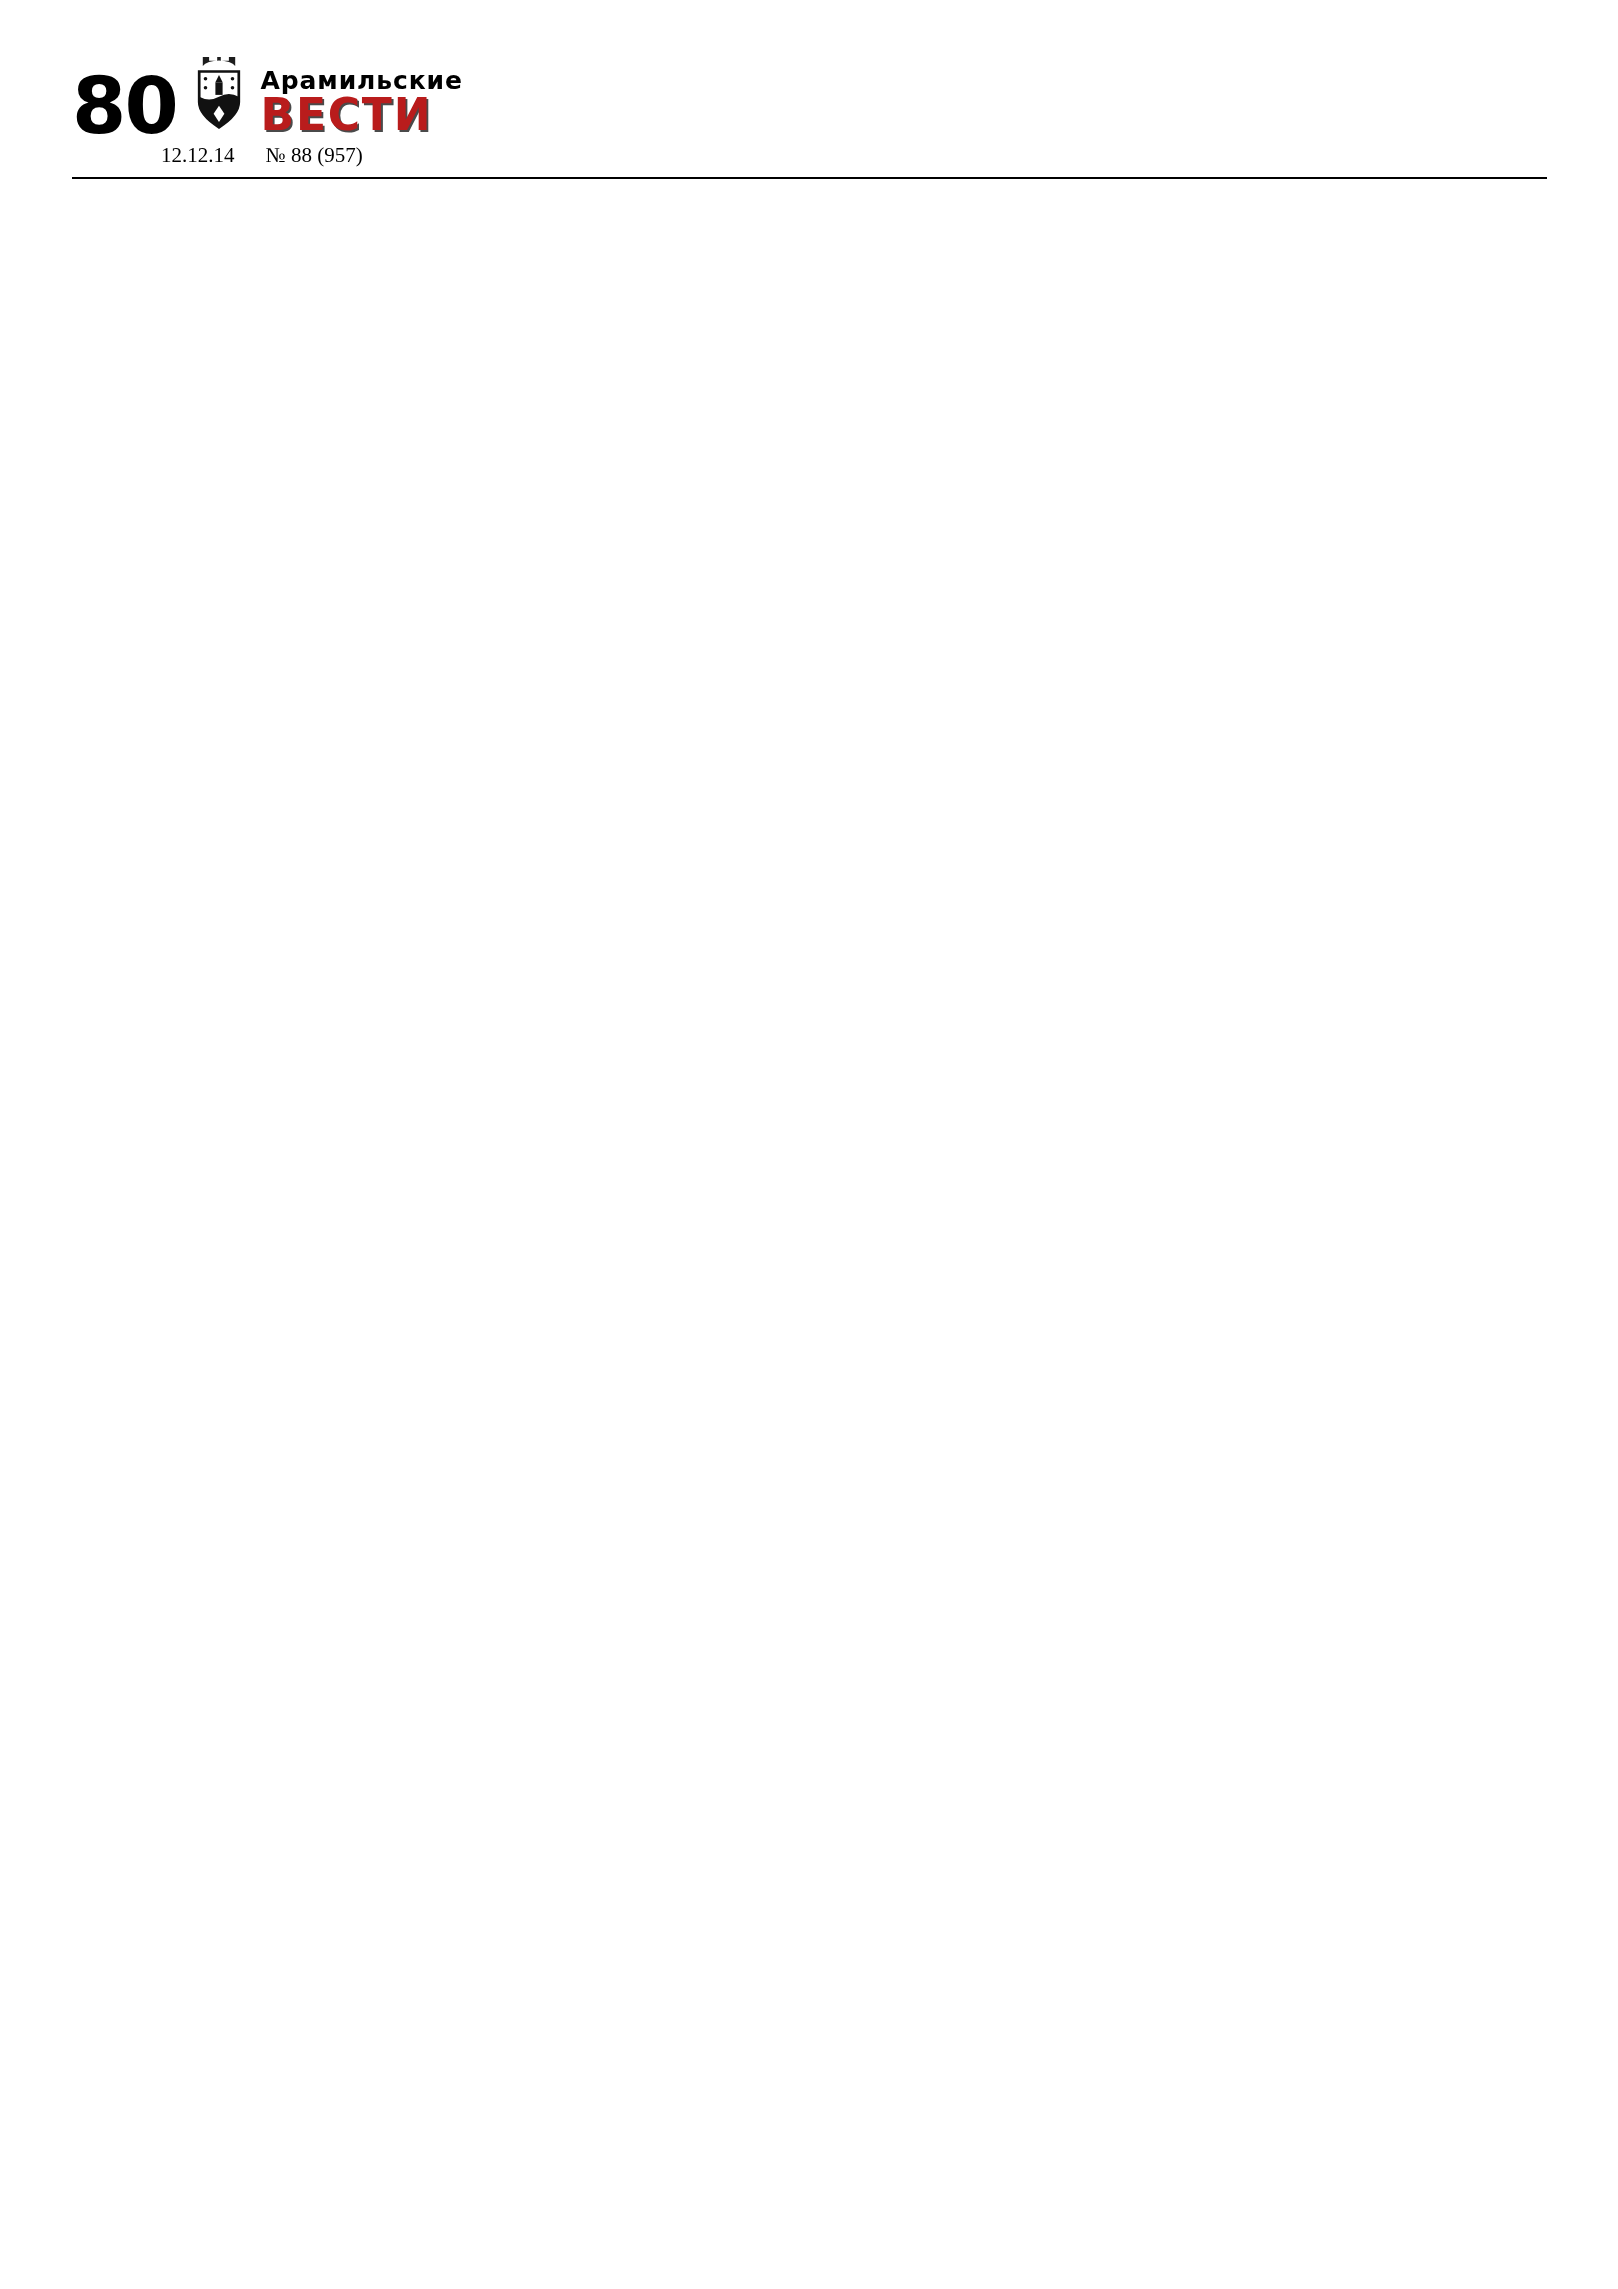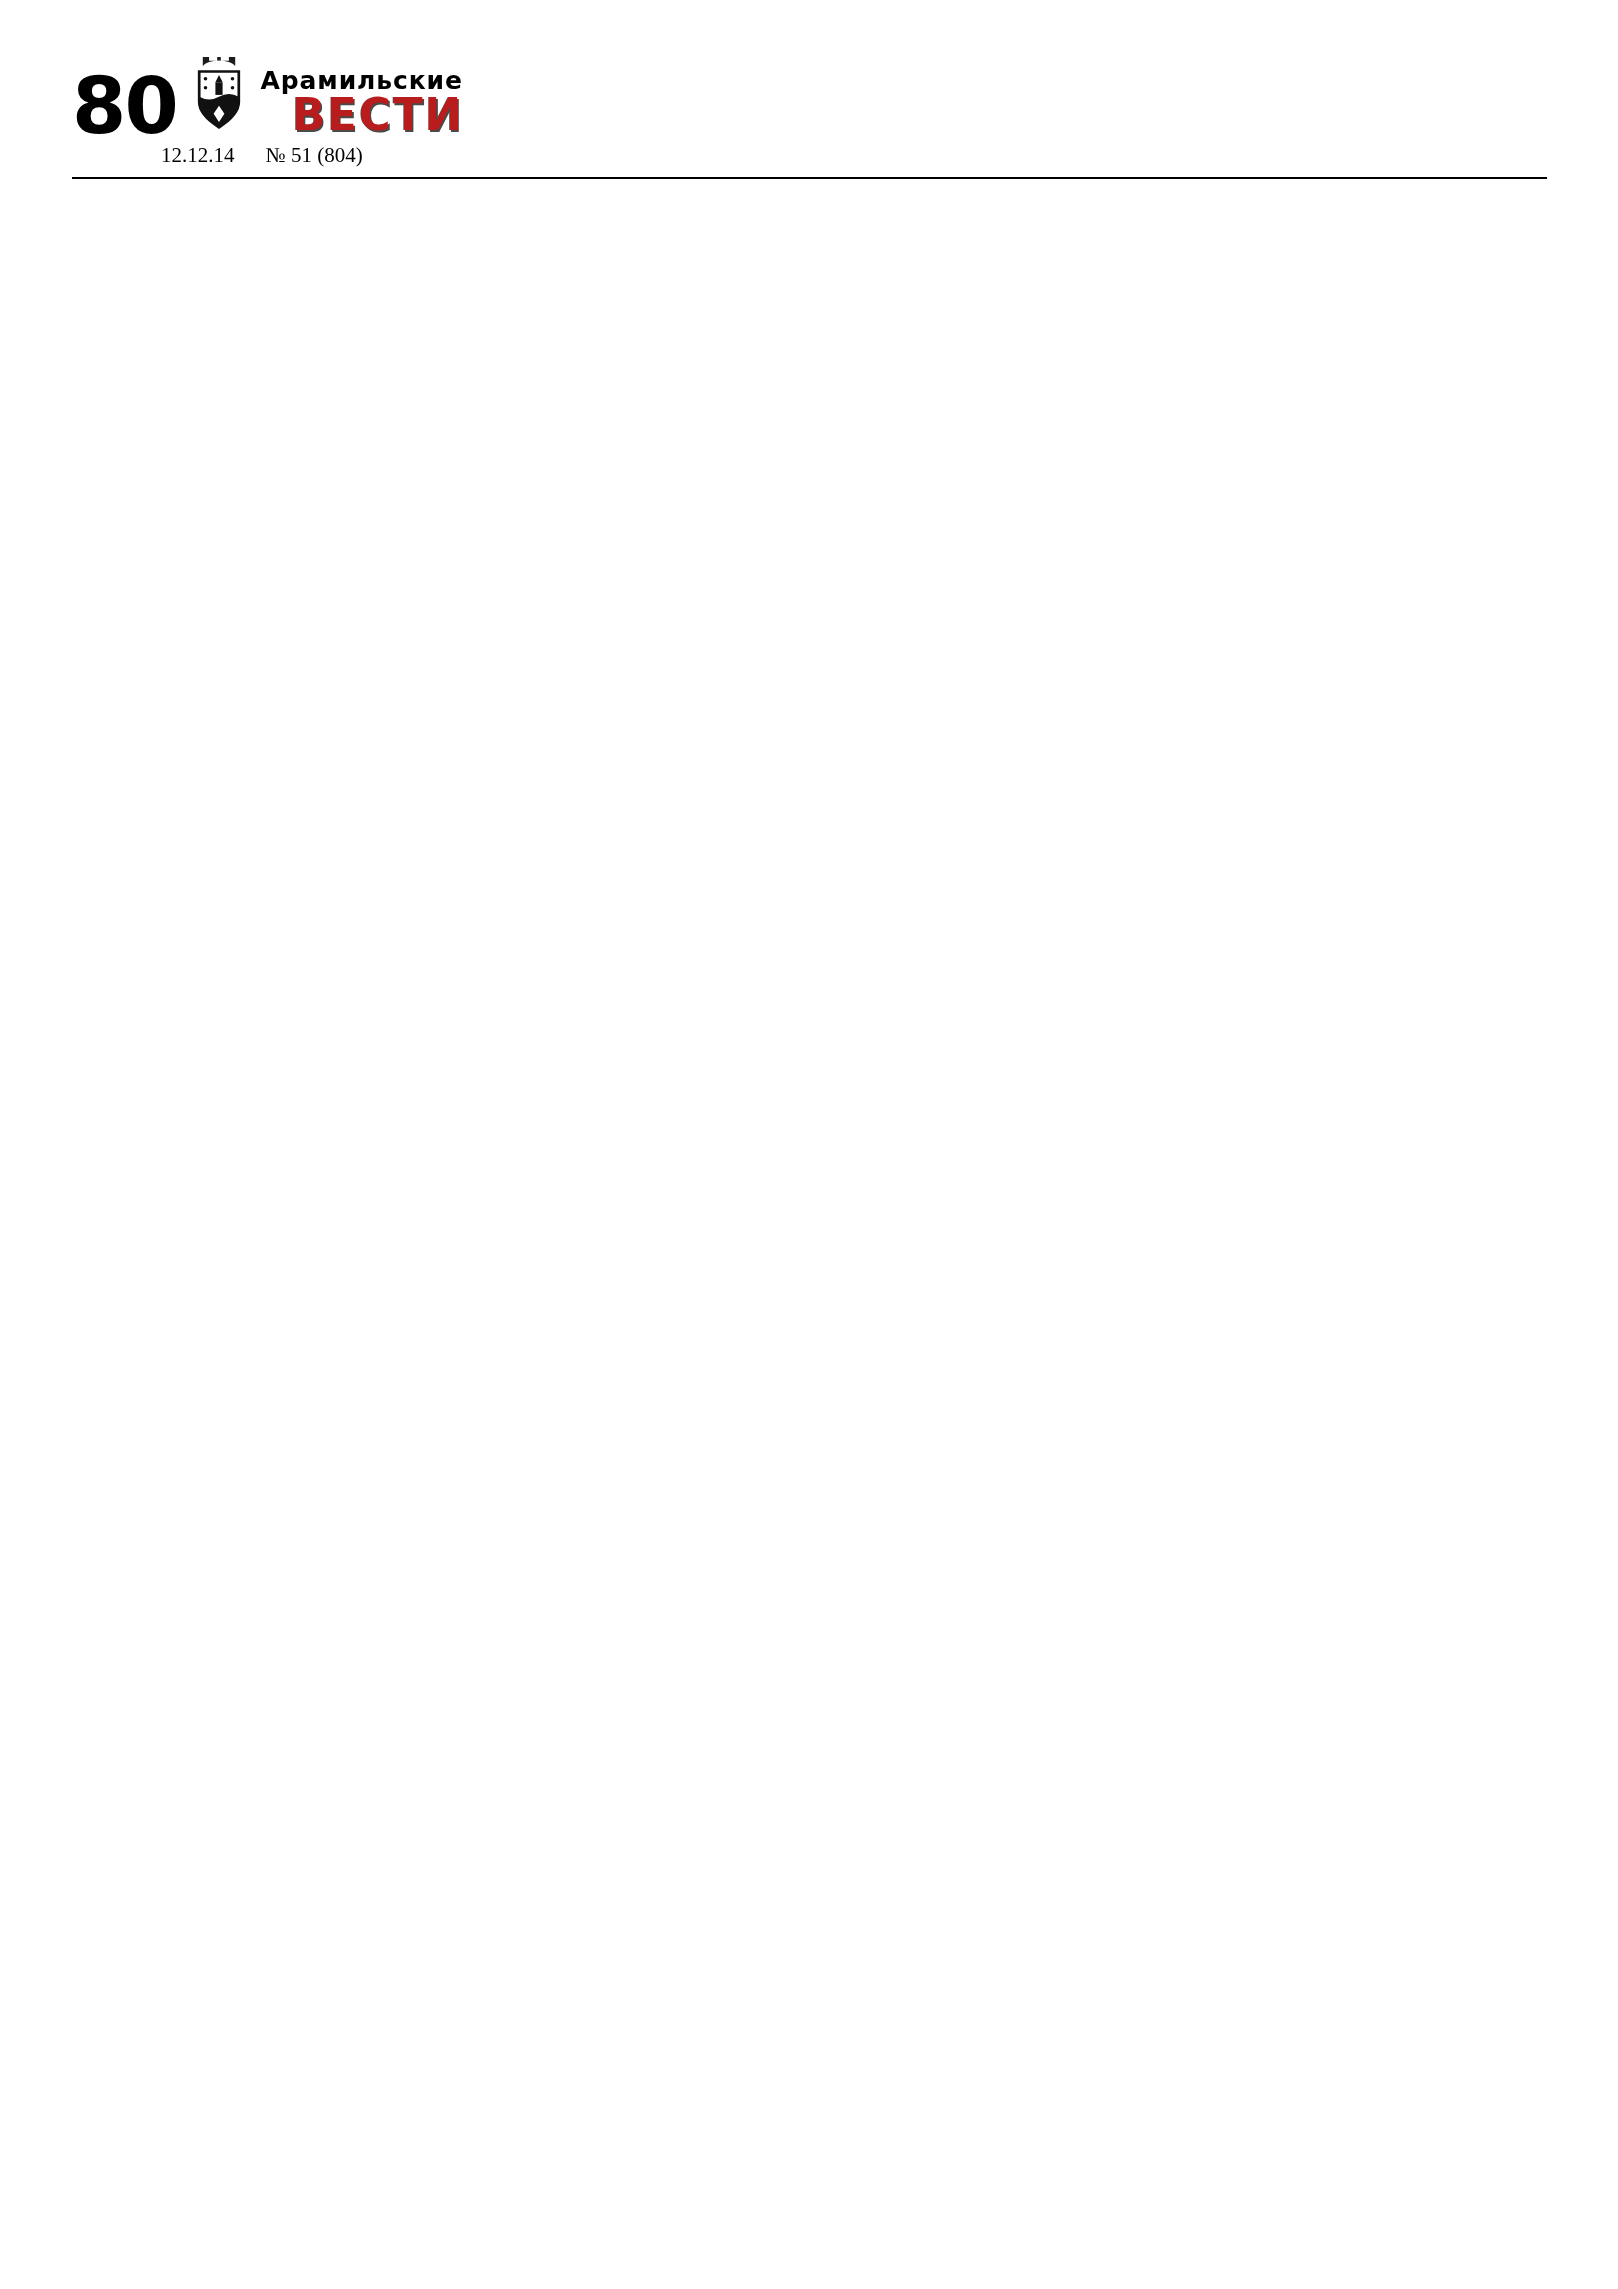--- a/index.html
+++ b/index.html
@@ -3,21 +3,21 @@
 <meta charset="utf-8">
 <style>
   html,body{margin:0;padding:0;background:#ffffff;}
   .page{width:1589px;height:2290px;background:#fff;position:relative;overflow:hidden;
         font-family:"Liberation Serif",serif;color:#000;}
   .inner{position:absolute;left:72px;top:55px;width:1475px;}
   
   .mast{display:flex;align-items:flex-end;gap:14.8px;}
   .pageno{font-family:"DejaVu Sans",sans-serif;font-weight:bold;font-size:78px;line-height:0.8;letter-spacing:-1.8px;}
   .crest{flex:0 0 auto;}
-  .nameblock{display:flex;flex-direction:column;line-height:1;align-items:flex-end;}
+  .nameblock{display:flex;flex-direction:column;line-height:1;}
   .name-top{font-family:"DejaVu Sans",sans-serif;font-weight:bold;font-size:25px;letter-spacing:0.9px;}
   .name-main{font-family:"DejaVu Sans",sans-serif;font-weight:bold;font-size:44px;letter-spacing:1.8px;
              text-shadow:1.8px 1.8px 0 #4a4a4a;}
   .issueline{margin:5.5px 0 0 89px;font-size:21px;}
   .issueline .no{margin-left:26px;}
   .rule{height:2.8px;background:#000;margin-top:9.2px;width:1475px;}
   .continuation{font-style:italic;font-size:22px;margin:7.4px 0 14.8px 0;}
   
   table.budget{border-collapse:collapse;table-layout:fixed;width:1277px;
                font-size:15.7px;line-height:1.2;border:2.8px solid #000;}
@@ -43,21 +43,21 @@
           <polygon points="30,56 36,65 30,74 24,65" fill="#ffffff"></polygon>
         </svg>
       </div>
       <div class="nameblock">
         <div class="name-top">Арамильские</div>
         <div class="name-main" style="color: #b91c1c;">ВЕСТИ</div>
       </div>
     </div>
     <div class="issueline">
       <span>12.12.14</span>
-      <span class="no">№ 51 (804)</span>
+      <span class="no">№ 88 (957)</span>
     </div>
     <div class="rule"></div>
 
     <table class="budget">
       <colgroup>
         <col style="width:31px">
           <col style="width:589px">
         <col style="width:78px">
           <col style="width:78px">
           <col style="width:78px">

